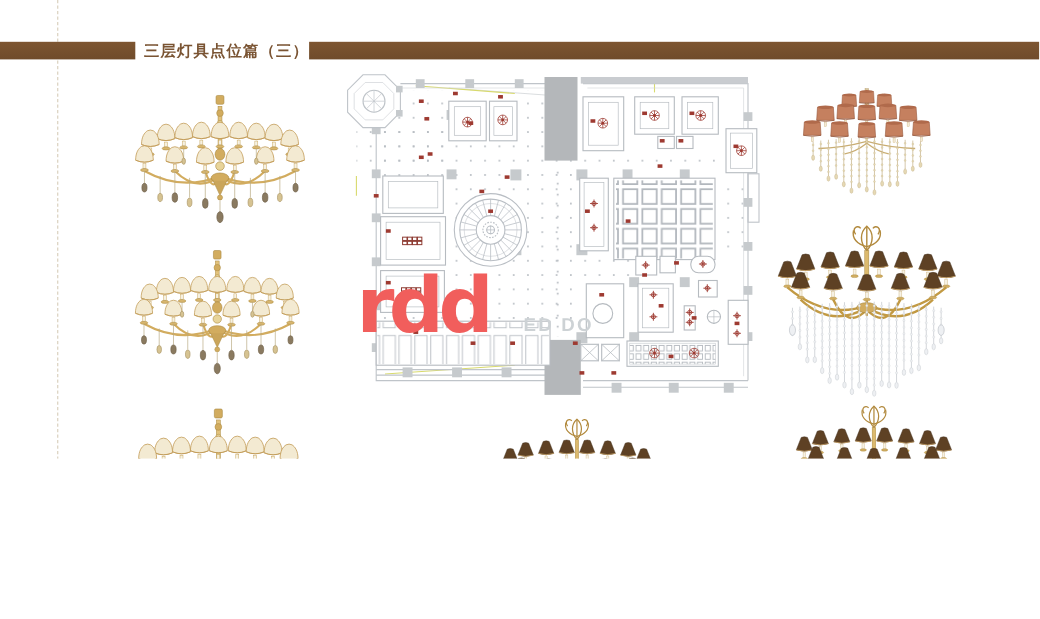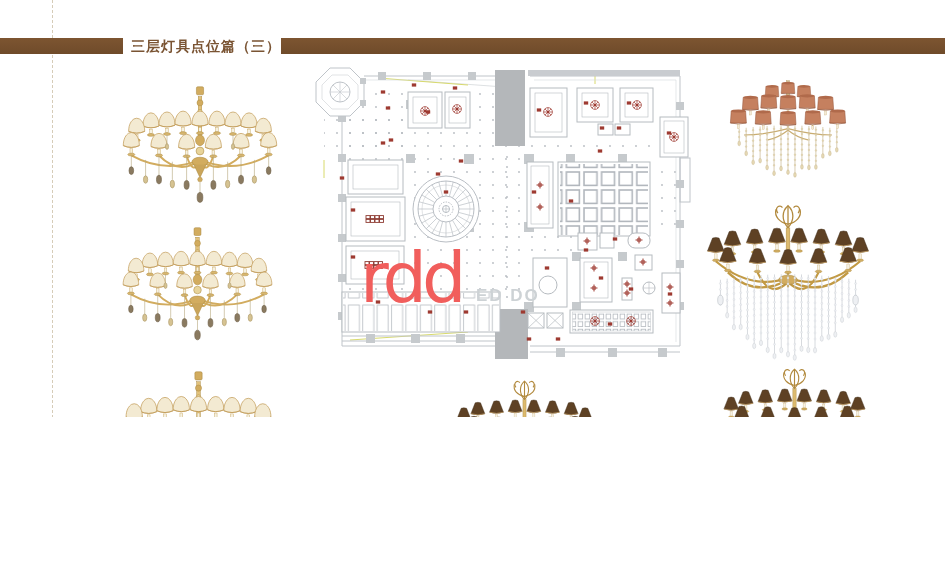--- a/index.html
+++ b/index.html
@@ -10,22 +10,22 @@
   .bar{position:absolute;height:16px;top:38px;
        background:linear-gradient(var(--header-bar-brown,#7d5531),var(--header-bar-brown2,#6f4b2a));}
   .bar.l{left:0;width:123px;}
   .bar.r{left:281px;width:664px;}
   .title{position:absolute;left:131px;top:36px;height:20px;line-height:20px;
          font-size:14px;font-weight:bold;letter-spacing:1px;
          color:var(--title-brown,#7a5433);}
   .planwrap{position:absolute;left:318px;top:62px;width:374px;height:300px;z-index:1;}
   .wmtext{position:absolute;left:476px;top:286px;font-size:17px;letter-spacing:2px;
           font-weight:bold;color:var(--watermark-gray,#cdd2d5);z-index:2;}
-  .logo{position:absolute;left:360px;top:246px;font-size:70px;line-height:64px;
-        font-weight:normal;letter-spacing:-5px;color:var(--logo-coral,#f15e5c);
+  .logo{position:absolute;left:324px;top:246px;font-size:70px;line-height:64px;
+        font-weight:bold;letter-spacing:-5px;color:var(--logo-coral,#f15e5c);
         z-index:3;font-family:"DejaVu Sans","Liberation Sans",sans-serif;}
   .ch{position:absolute;z-index:4;}
   .ch svg{width:100%;height:100%;display:block;}
 </style>
 </head>
 <body>
 
 <div class="page">
 
   <div class="guide"></div>

